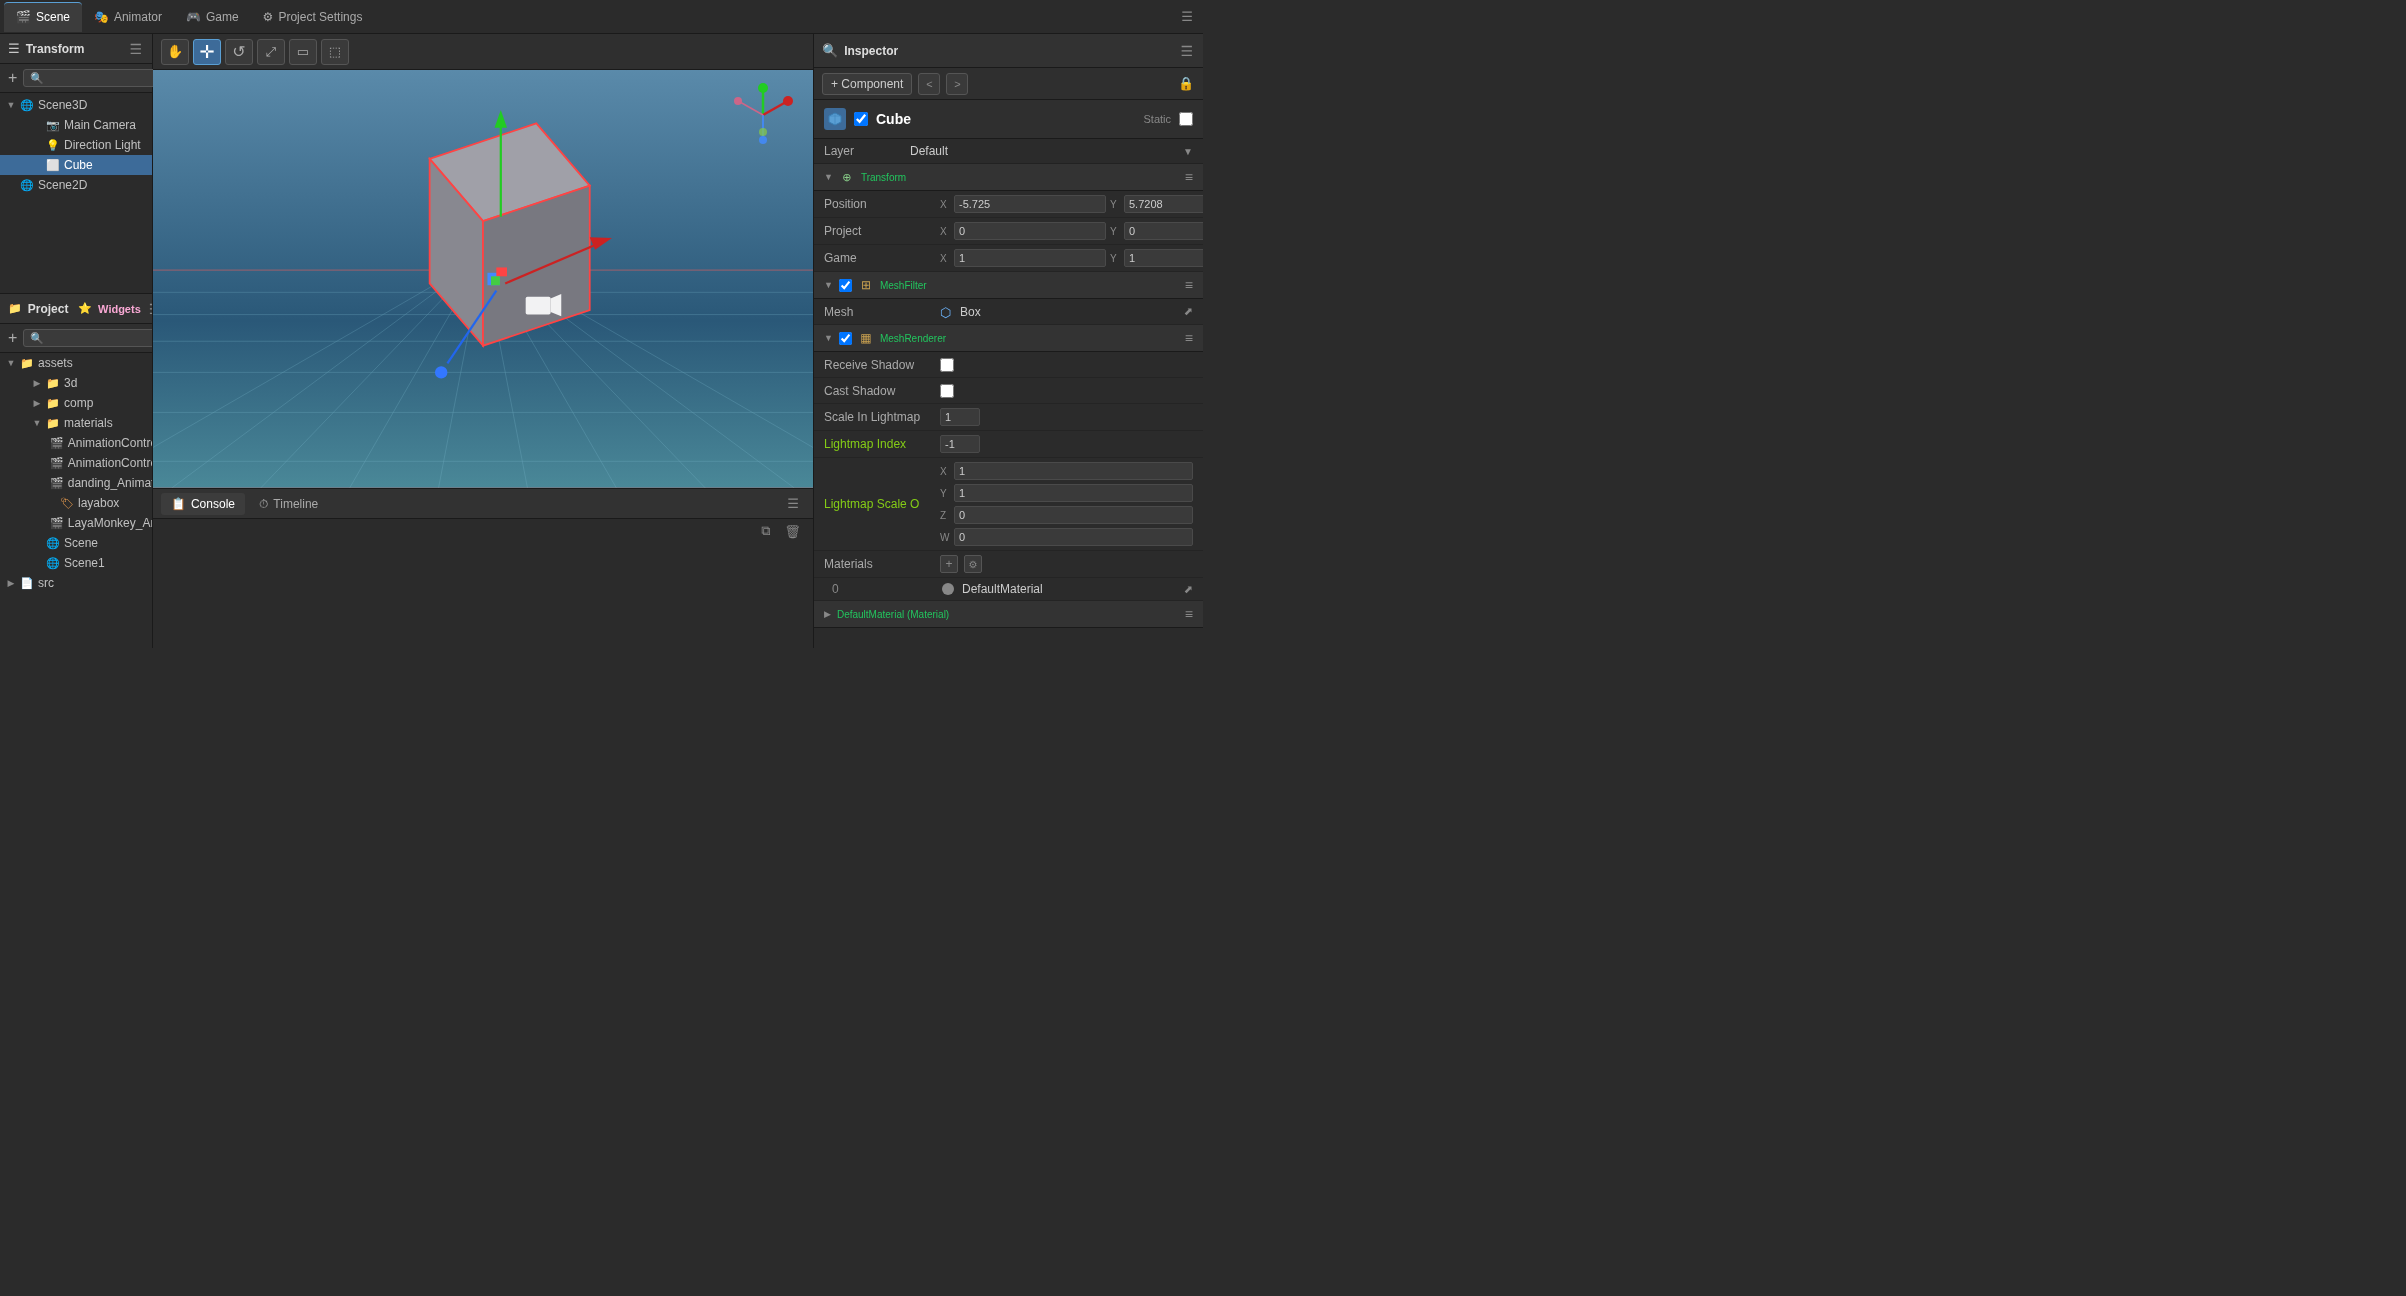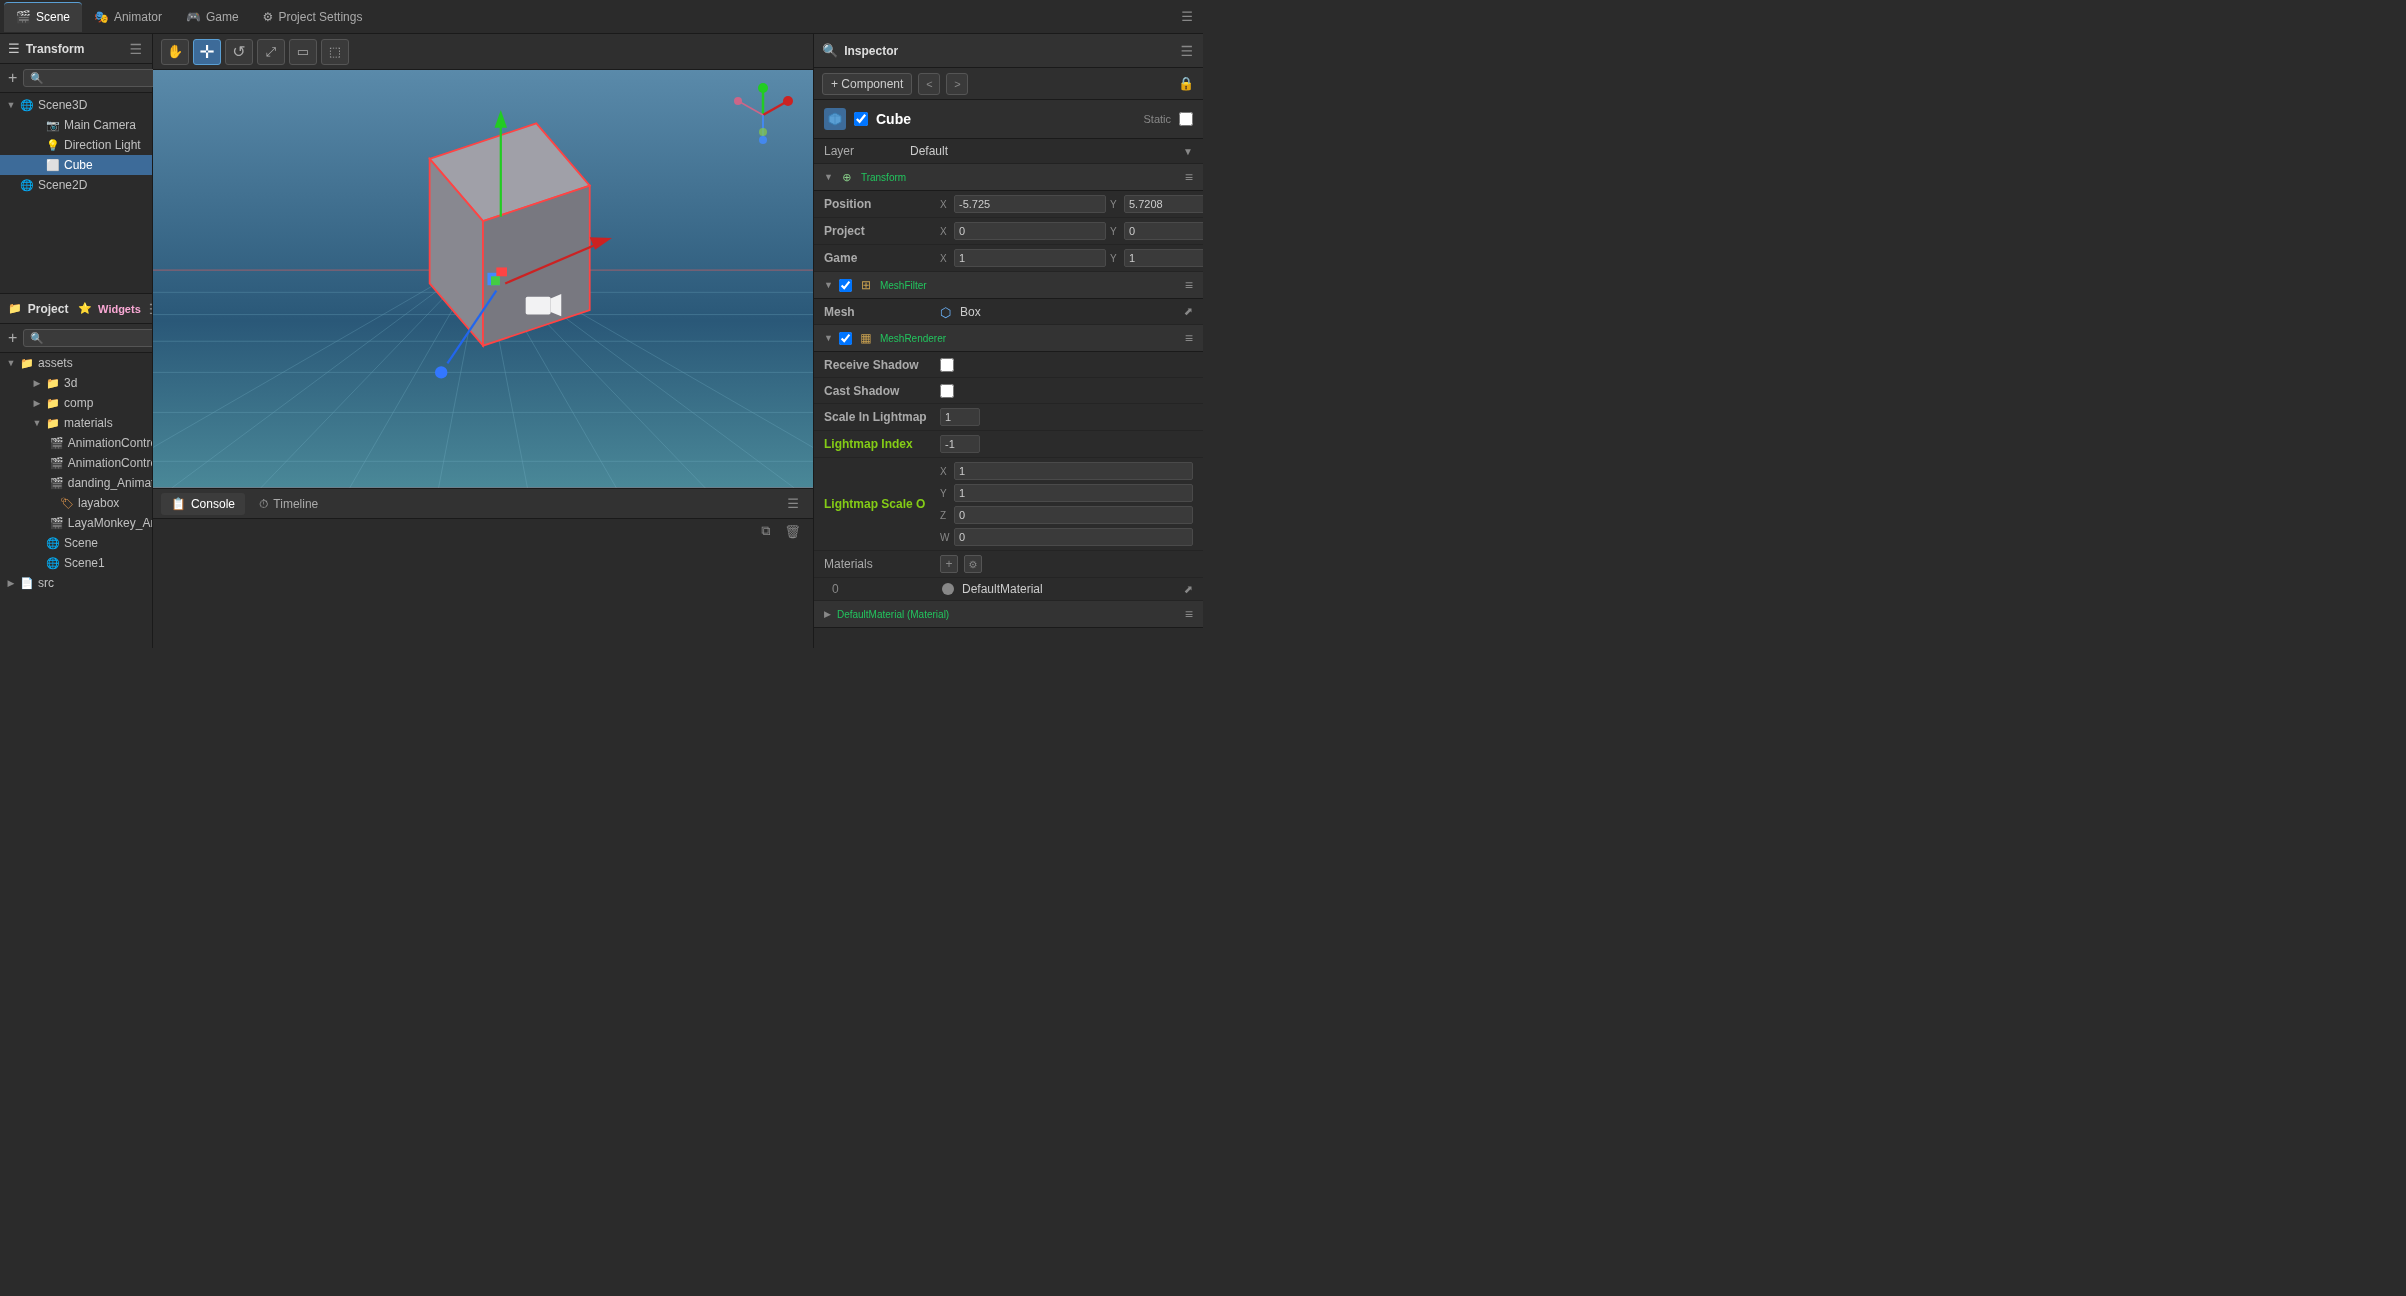--- a/index.html
+++ b/index.html
@@ -401,21 +401,20 @@
       align-items: center;
       padding: 4px 10px;
       border-bottom: 1px solid #242424;
       min-height: 26px;
       gap: 6px;
     }
     .prop-label {
       color: #aaa;
       font-size: 12px;
       flex: 0 0 110px;
-      font-weight: bold;
     }
     .prop-label.dimmed { color: #84cc16; }
     .prop-values {
       display: flex;
       align-items: center;
       gap: 4px;
       flex: 1;
     }
     .prop-coord {
       display: flex;

